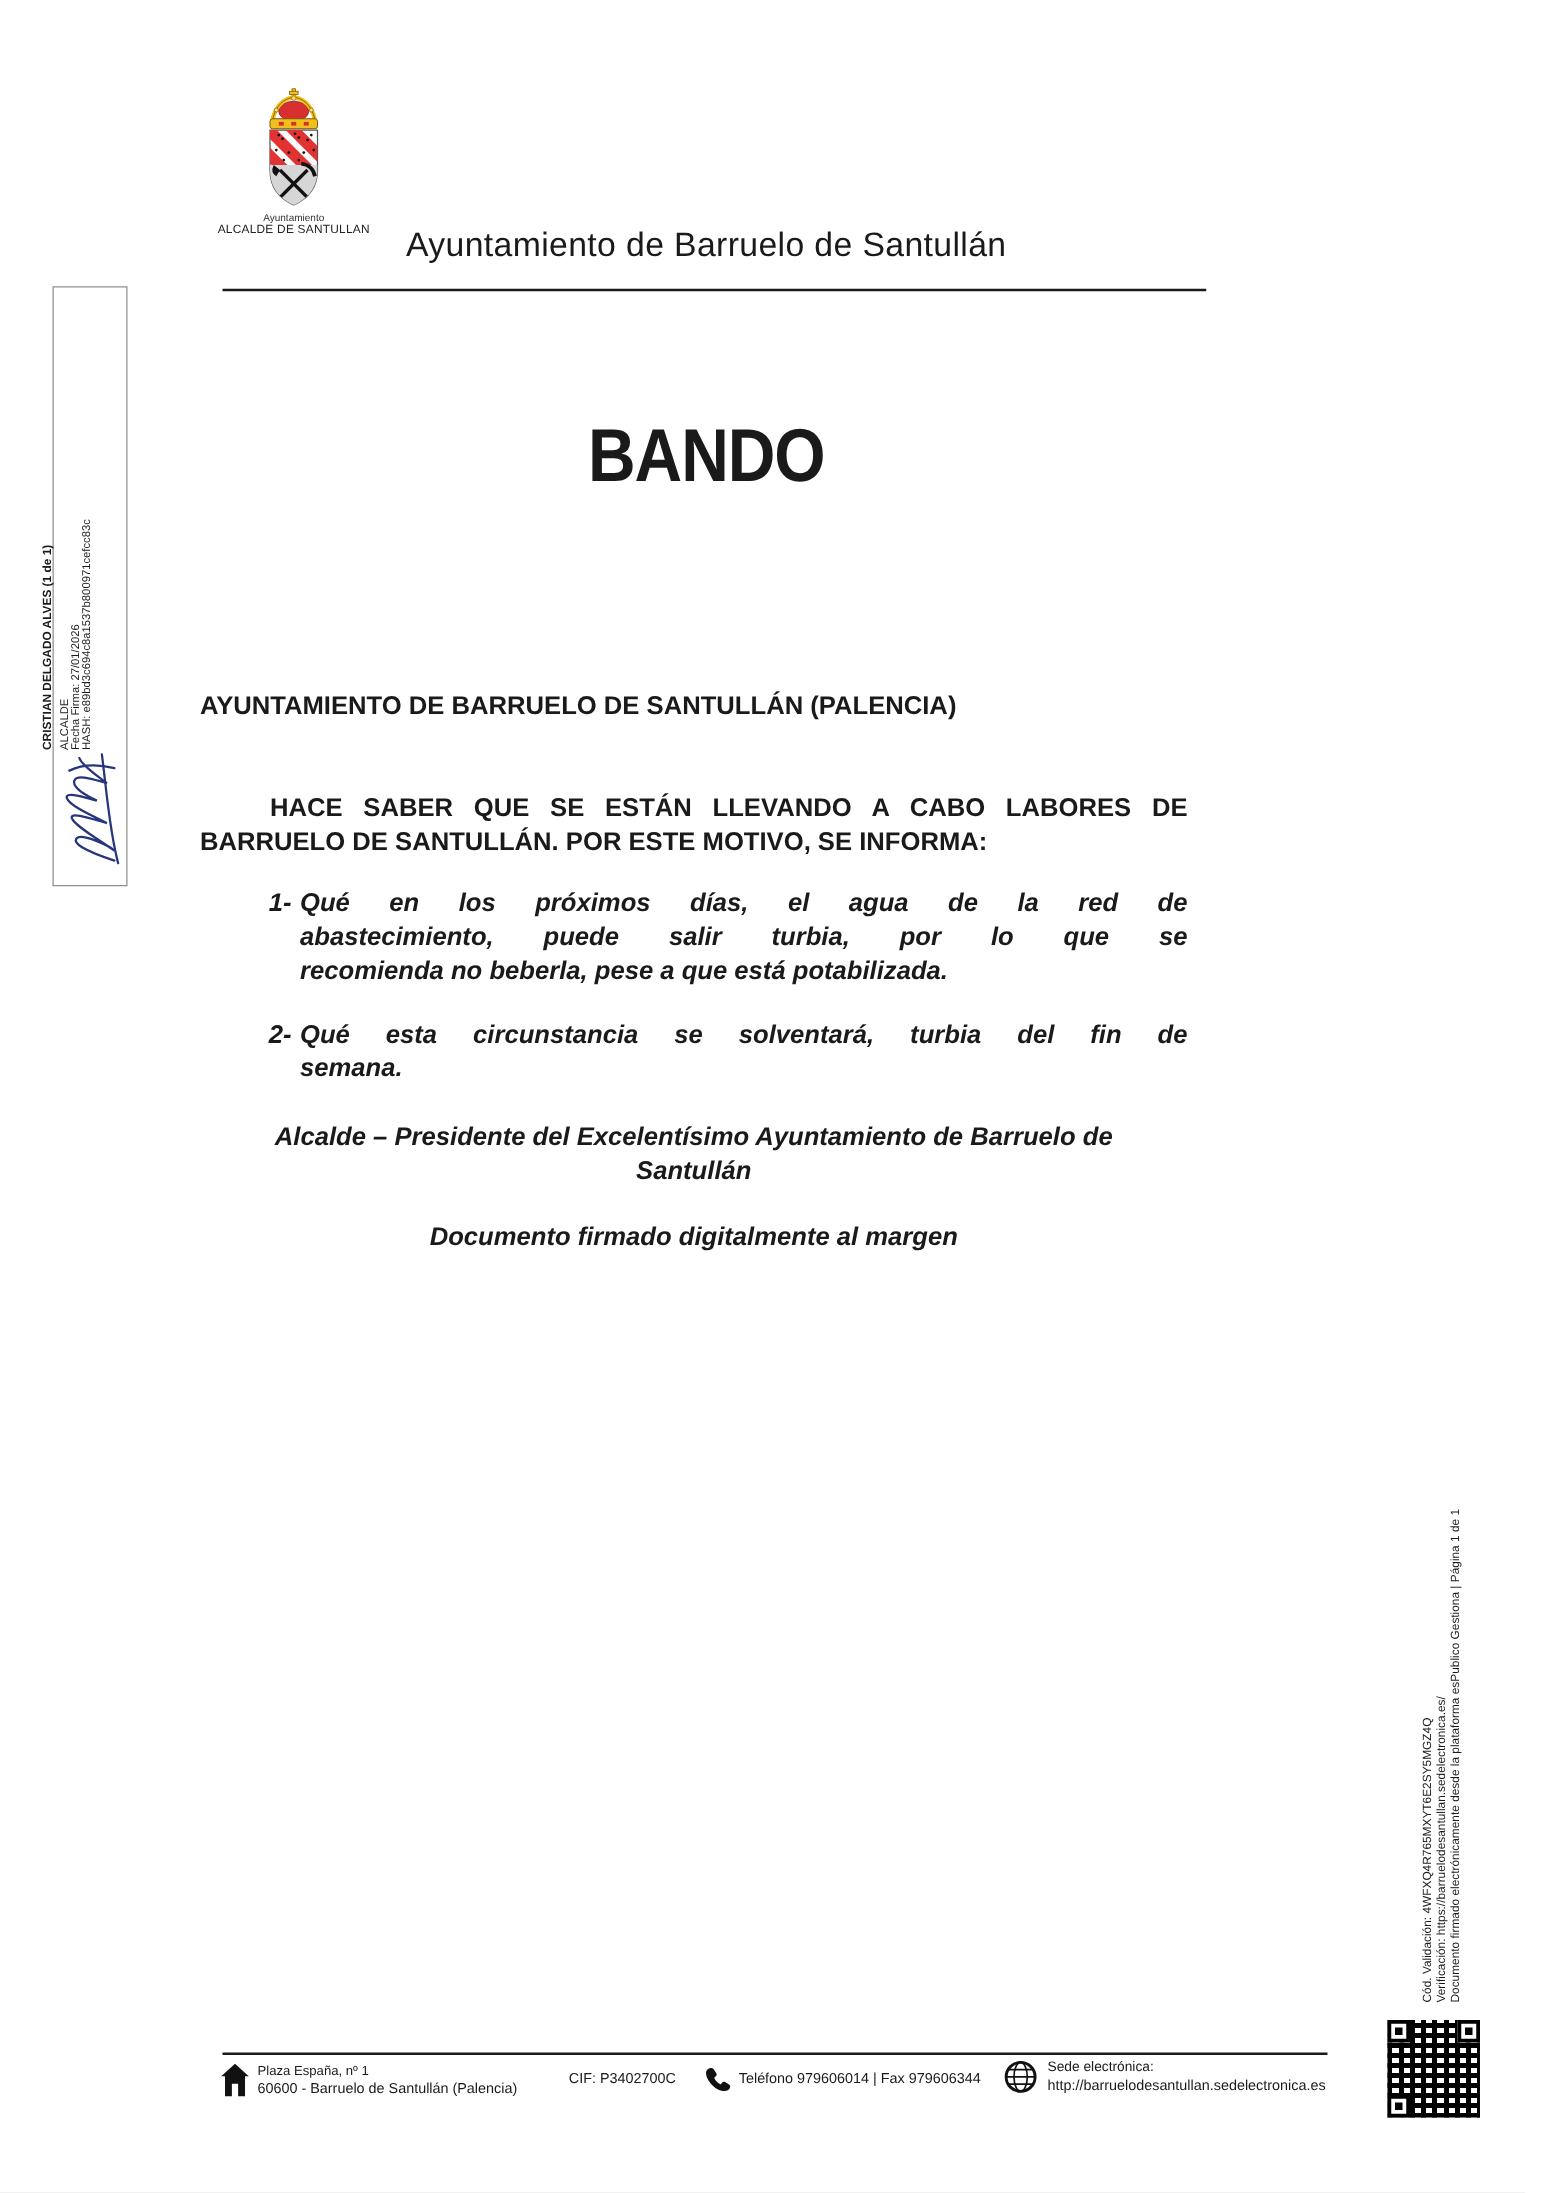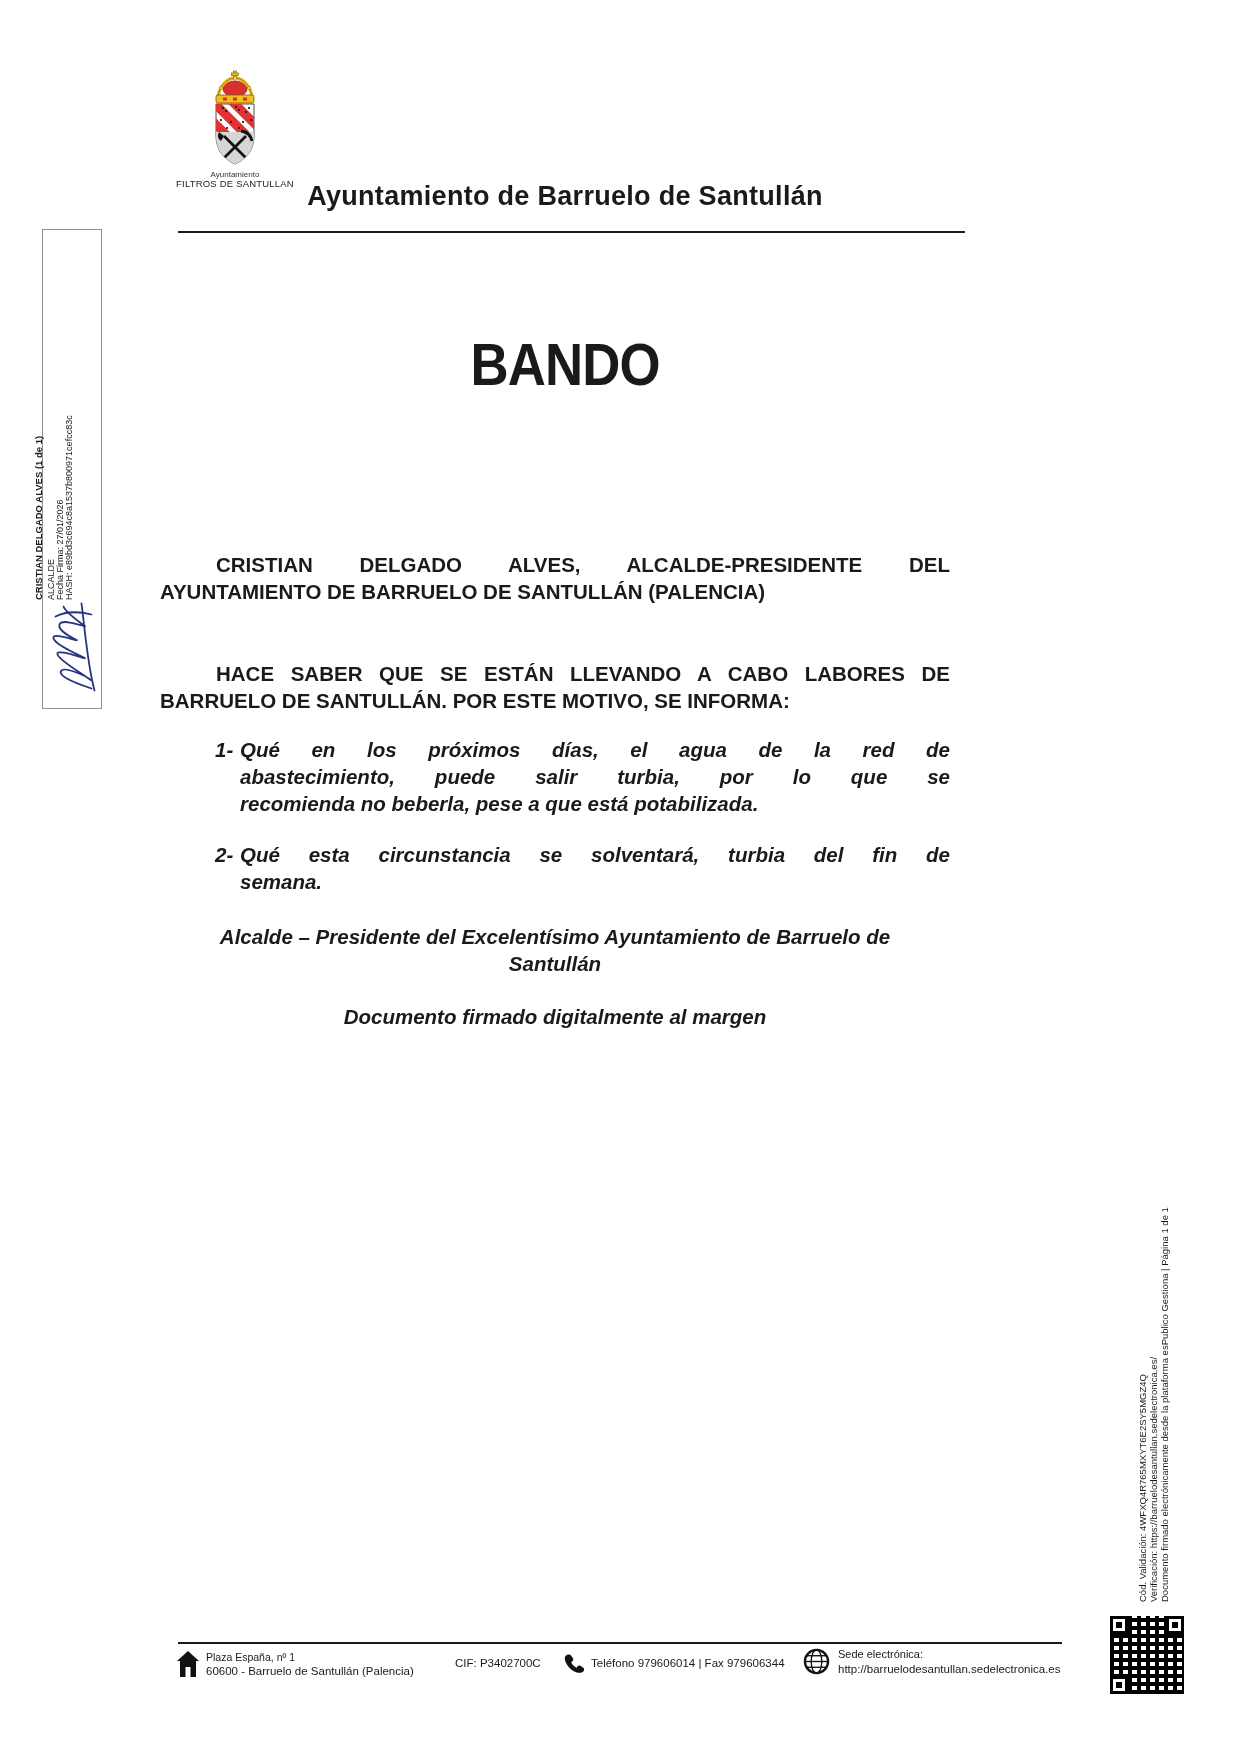--- a/index.html
+++ b/index.html
@@ -7,21 +7,21 @@
     position:relative;width:1241px;height:1754px;background:#ffffff;
     font-family:"Liberation Sans", sans-serif;color:#1a1a1a;overflow:hidden;
     margin:0 auto;
   }
   .abs{position:absolute;}
   
   .org-caption{position:absolute;left:150px;top:170px;width:170px;text-align:center;line-height:9px;}
   .org-caption .l1{font-size:8px;color:#333;}
   .org-caption .l2{font-size:9.5px;color:#222;letter-spacing:0.2px;}
   .header-title{position:absolute;left:170px;top:181px;width:790px;text-align:center;
-    font-size:27px;font-weight:bold;letter-spacing:0.3px;}
+    font-size:27px;font-weight:normal;letter-spacing:0.3px;}
   .header-rule{position:absolute;left:178px;top:231px;width:787px;height:2px;background:#1a1a1a;}
   
   .sig-box{position:absolute;left:42px;top:229px;width:60px;height:480px;border:1px solid #8f8f8f;box-sizing:border-box;background:#fff;}
   .vtext{position:absolute;white-space:nowrap;transform:rotate(-90deg);transform-origin:0 100%;}
   .lv1{left:45px;top:588px;font-size:9.5px;font-weight:bold;line-height:12px;}
   .lv2{left:56px;top:590px;font-size:9px;line-height:10px;}
   .lv3{left:65px;top:590px;font-size:9px;line-height:10px;}
   .lv4{left:74px;top:590px;font-size:9px;line-height:10px;}
   .signature-svg{position:absolute;left:25px;top:622px;transform:rotate(-90deg);}
   
@@ -117,21 +117,21 @@
       <rect x="10" y="62" width="44" height="40" fill="#d6d6d6"></rect>
 
       <line x1="21" y1="88" x2="43" y2="66" stroke="#111" stroke-width="2.6"></line>
       <line x1="21" y1="66" x2="43" y2="88" stroke="#111" stroke-width="2.6"></line>
       <path d="M38,61 q9,1 11,10" fill="none" stroke="#111" stroke-width="3"></path>
       <path d="M21,66 l-5,-4 q-3,6 2,9 z" fill="#111"></path>
     </g>
   </svg>
   <div class="org-caption">
     <div class="l1">Ayuntamiento</div>
-    <div class="l2">FILTROS DE SANTULLAN</div>
+    <div class="l2">ALCALDE DE SANTULLAN</div>
   </div>
   <div class="header-title">Ayuntamiento de Barruelo de Santullán</div>
   <div class="header-rule"></div>
 
   <div class="sig-box"></div>
   <span class="vtext lv1">CRISTIAN DELGADO ALVES (1 de 1)</span>
   <span class="vtext lv2">ALCALDE</span>
   <span class="vtext lv3">Fecha Firma: 27/01/2026</span>
   <span class="vtext lv4">HASH: e89bd3c694c8a1537b800971cefcc83c</span>
   <svg class="signature-svg" width="95" height="50" viewBox="0 0 95 50">
@@ -139,21 +139,20 @@
       <path d="M6,44 C14,20 20,10 24,14 C28,18 18,40 14,44 C24,30 34,12 40,10 C46,8 38,30 36,38 C42,26 50,8 56,6 C62,4 56,22 54,30 C58,22 64,10 70,12 C76,14 70,30 68,38 C74,30 82,18 88,16"></path>
       <path d="M4,47 C30,40 60,38 91,34"></path>
       <path d="M78,8 C82,16 84,28 80,44"></path>
     </g>
   </svg>
 
   <div class="doc-title">BANDO</div>
 
   <div class="col">
     <p class="p1 b">
-      <span class="line indent">CRISTIAN DELGADO ALVES, ALCALDE-PRESIDENTE DEL</span>
       <span class="line last">AYUNTAMIENTO DE BARRUELO DE SANTULLÁN (PALENCIA)</span>
     </p>
     <p class="p2 b">
       <span class="line indent">HACE SABER QUE SE ESTÁN LLEVANDO A CABO LABORES DE</span>
       <span class="line last">BARRUELO DE SANTULLÁN. POR ESTE MOTIVO, SE INFORMA:</span>
     </p>
 
     <div class="list-item bi">
       <span class="marker">1-</span>
       <span class="line">Qué en los próximos días, el agua de la red de</span>

